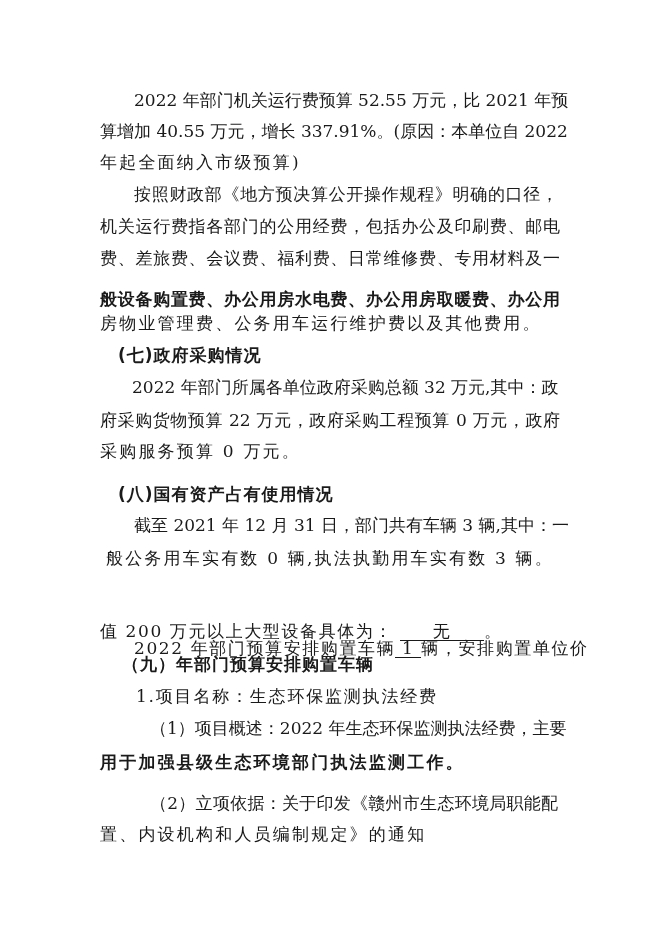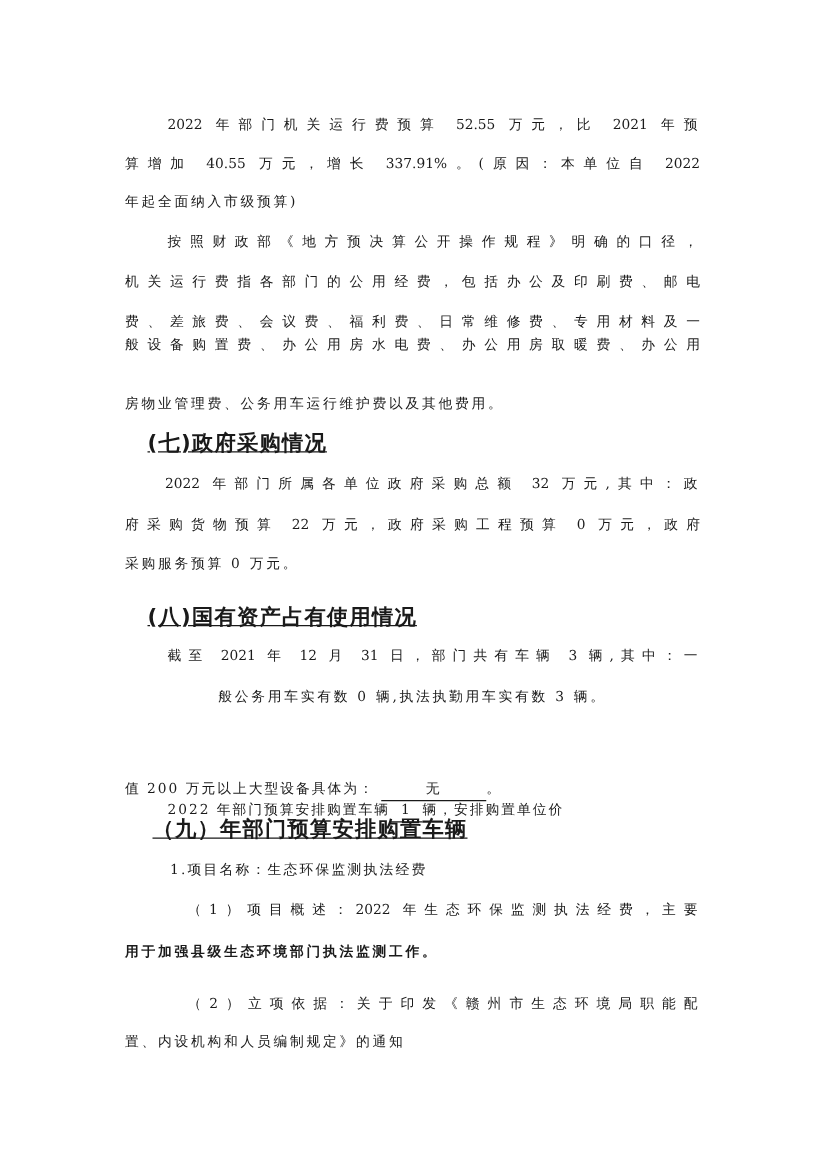--- a/index.html
+++ b/index.html
@@ -1,38 +1,38 @@
 <!DOCTYPE html>
 <html><head>
 <meta charset="utf-8">
 <style>
   html, body { margin:0; padding:0; background:#ffffff; }
   body { width:662px; height:936px; position:relative; overflow:hidden;
          font-family: "DejaVu Serif", "Liberation Serif", serif; color:#1a1a1a; }
   .page { position:absolute; left:0; top:0; width:662px; height:936px; background:#fff; }
-  .line { position:absolute; left:100px; width:460px; font-size:11px; line-height:22px;
+  .line { position:absolute; left:100px; width:460px; font-size:17px; line-height:22px;
           white-space:nowrap; letter-spacing:2.2px; }
   .just { text-align:justify; text-align-last:justify; letter-spacing:0; }
   .h { font-family: "DejaVu Sans", "Liberation Sans", sans-serif; font-weight:bold;
-       font-size:17px; letter-spacing:1px;text-decoration:underline; }
+       font-size:17px; letter-spacing:1px; }
   .blank { display:inline-block; border-bottom:1px solid #1a1a1a; text-align:center; line-height:18px; }
 </style>
 </head>
 <body>
 
 <div class="page">
 
   <div class="line just" style="top:89px;left:134px;width:424px;">2022 年部门机关运行费预算 52.55 万元，比 2021 年预</div>
   <div class="line just" style="top:120px;">算增加 40.55 万元，增长 337.91%。(原因：本单位自 2022</div>
   <div class="line" style="top:151px;">年起全面纳入市级预算)</div>
 
   <div class="line just" style="top:183px;left:134px;width:424px;">按照财政部《地方预决算公开操作规程》明确的口径，</div>
   <div class="line just" style="top:215px;">机关运行费指各部门的公用经费，包括办公及印刷费、邮电</div>
   <div class="line just" style="top:247px;">费、差旅费、会议费、福利费、日常维修费、专用材料及一</div>
-  <div class="line just" style="top:265px;">般设备购置费、办公用房水电费、办公用房取暖费、办公用</div>
+  <div class="line just" style="top:288px;font-weight:bold;">般设备购置费、办公用房水电费、办公用房取暖费、办公用</div>
   <div class="line" style="top:312px;">房物业管理费、公务用车运行维护费以及其他费用。</div>
 
   <div class="line h" style="top:344px;left:118px;">(七)政府采购情况</div>
   <div class="line just" style="top:376px;left:132px;width:426px;">2022 年部门所属各单位政府采购总额 32 万元,其中：政</div>
   <div class="line just" style="top:409px;">府采购货物预算 22 万元，政府采购工程预算 0 万元，政府</div>
   <div class="line" style="top:440px;">采购服务预算 0 万元。</div>
 
   <div class="line h" style="top:483px;left:118px;">(八)国有资产占有使用情况</div>
   <div class="line just" style="top:514px;left:134px;width:424px;">截至 2021 年 12 月 31 日，部门共有车辆 3 辆,其中：一</div>
   <div class="line" style="top:547px;text-align:center;">般公务用车实有数 0 辆,执法执勤用车实有数 3 辆。</div>

